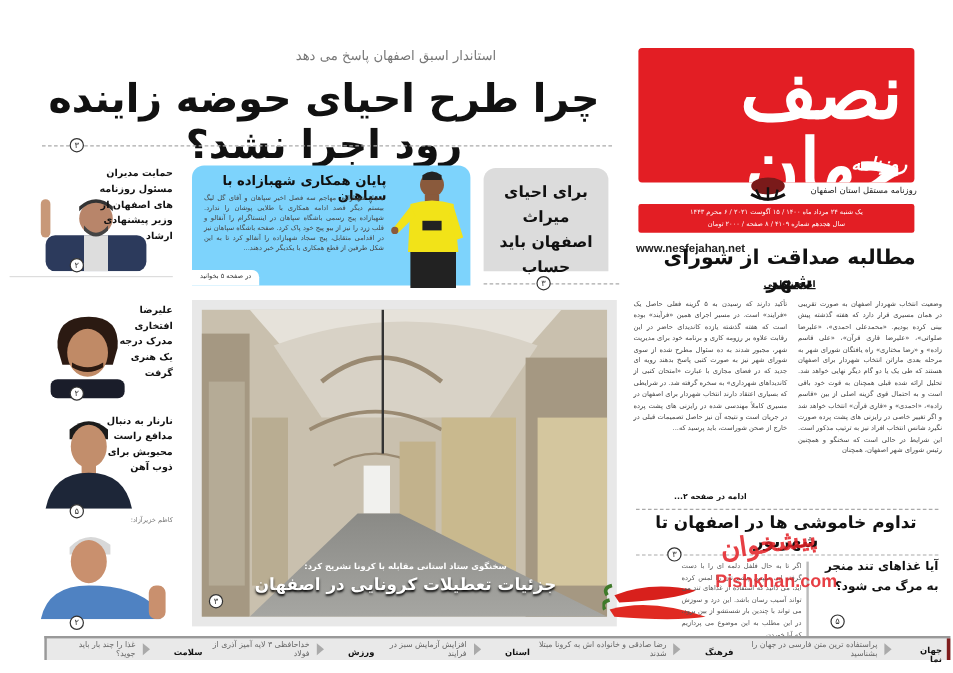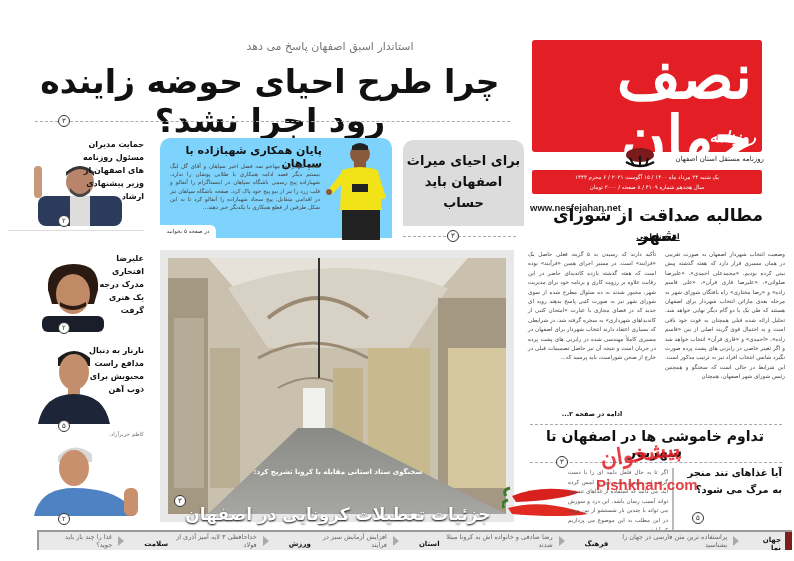--- a/index.html
+++ b/index.html
@@ -18,40 +18,40 @@
   .stamp { position: absolute; left: 90px; top: -6px; width: 40px; height: 22px; }
   .date-bar { left: 532px; top: 170px; width: 230px; height: 24px; background: #e31e24; color: #fff; font-size: 5.5px; text-align: center; line-height: 10px; padding-top: 2px; border-radius: 2px; }
 
   
   .kicker { left: 150px; top: 40px; width: 360px; text-align: center; font-size: 11px; color: #777; }
   .headline { left: 30px; top: 62px; width: 480px; text-align: center; font-size: 33px; font-weight: bold; color: #111; letter-spacing: -0.5px; }
   .dash-line { border-top: 1px dashed #aaa; height: 0; }
   .page-ref { width: 12px; height: 12px; border: 1px solid #333; border-radius: 50%; background: #fff; font-size: 7px; text-align: center; line-height: 10px; color: #333; }
 
   
-  .miras-box { left: 403px; top: 140px; width: 121px; height: 86px; background: #dcdcdc; border-radius: 10px 10px 0 0; text-align: center; padding-top: 10px; }
+  .miras-box { left: 403px; top: 140px; width: 104px; height: 86px; background: #dcdcdc; border-radius: 10px 10px 0 0; text-align: center; padding-top: 10px; }
   .miras-box .t { font-size: 13px; font-weight: bold; line-height: 21px; color: #111; }
 
   
   .sepahan-box { left: 160px; top: 138px; width: 232px; height: 100px; background: #7dd3fc; border-radius: 10px 10px 0 0; }
   .sepahan-title { position: absolute; right: 70px; top: 6px; font-size: 11px; font-weight: bold; color: #111; }
   .sepahan-body { position: absolute; right: 72px; top: 24px; width: 150px; font-size: 5.6px; line-height: 8.2px; color: #444; text-align: justify; }
   .sepahan-more { position: absolute; left: 0; bottom: 0; width: 56px; height: 13px; background: #fff; font-size: 5.5px; line-height: 13px; text-align: center; color: #333; border-top-right-radius: 6px; }
   .player { left: 322px; top: 140px; width: 68px; height: 100px; }
 
   
   .side-item { position: absolute; left: 8px; width: 136px; }
   .side-text { position: absolute; right: 0; font-size: 8px; font-weight: bold; line-height: 13px; text-align: right; color: #111; }
   .side-photo { position: absolute; left: 0; }
 
   
   .photo-frame { left: 160px; top: 250px; width: 354px; height: 272px; background: #e8e8e8; }
   .photo { left: 168px; top: 258px; width: 338px; height: 256px; overflow: hidden; }
   .photo-sub { left: 178px; top: 468px; width: 320px; text-align: center; font-size: 7px; color: #fff; font-weight: bold; }
-  .photo-title { left: 178px; top: 504px; width: 320px; text-align: center; font-size: 17px; color: #fff; font-weight: bold; text-shadow: 0 1px 2px #000; }
+  .photo-title { left: 178px; top: 480px; width: 320px; text-align: center; font-size: 14px; color: #fff; font-weight: bold; text-shadow: 0 1px 2px #000; }
 
   
   .article-title { left: 534px; top: 205px; width: 248px; text-align: center; font-size: 17px; font-weight: bold; color: #111; }
   .article-author { left: 534px; top: 232px; width: 248px; text-align: center; font-size: 7.5px; font-weight: bold; color: #111; text-decoration: underline; }
   .article-col { font-size: 5.6px; line-height: 9.4px; color: #444; text-align: justify; }
   .col-r { left: 665px; top: 250px; width: 120px; }
   .col-l { left: 528px; top: 250px; width: 128px; }
   .continue { left: 528px; top: 410px; width: 128px; font-size: 6.5px; font-weight: bold; color: #111; text-align: center; }
 
   .khamooshi { left: 530px; top: 428px; width: 250px; text-align: center; font-size: 14px; font-weight: bold; color: #111; }
@@ -60,21 +60,21 @@
   .food-body { left: 568px; top: 468px; width: 106px; font-size: 5.6px; line-height: 9.6px; color: #555; text-align: justify; border-right: 2px solid #bbb; padding-right: 4px; }
   .watermark-fa { left: 600px; top: 440px; font-size: 22px; color: #e31e24; font-weight: bold; font-family: "DejaVu Serif", serif; transform: rotate(-8deg); opacity: 0.85; }
   .watermark-en { left: 596px; top: 476px; direction: ltr; font-family: "Liberation Sans", sans-serif; font-size: 15px; color: #e31e24; font-weight: bold; opacity: 0.85; }
 
   
   .bottom-bar { left: 37px; top: 530px; width: 755px; height: 20px; background: #e9e9e9; border-left: 2px solid #999; border-top: 2px solid #999; display: flex; flex-direction: row; align-items: center; }
   .nav-seg { display: flex; align-items: center; height: 100%; padding: 0 10px; }
   .nav-label { font-size: 7px; font-weight: bold; color: #111; padding-top: 6px; }
   .nav-text { font-size: 6.5px; color: #666; margin: 0 6px; }
   .nav-arrow { width: 0; height: 0; border-top: 5px solid transparent; border-bottom: 5px solid transparent; border-left: 6px solid #aaa; }
-  .nav-first { border-right: 7px solid #7f1d1d; height: 100%; display: flex; align-items: center; padding: 0 4px; }
+  .nav-first { border-right: 3px solid #7f1d1d; height: 100%; display: flex; align-items: flex-start; padding: 0 4px; }
 </style>
 </head>
 <body>
 
 <div class="abs kicker">استاندار اسبق اصفهان پاسخ می دهد</div>
 <div class="abs headline">چرا طرح احیای حوضه زاینده رود اجرا نشد؟</div>
 <div class="abs dash-line" style="left:35px; top:121px; width:475px;"></div>
 <div class="abs page-ref" style="left:58px; top:115px;">۳</div>
 
 <div class="abs masthead">

